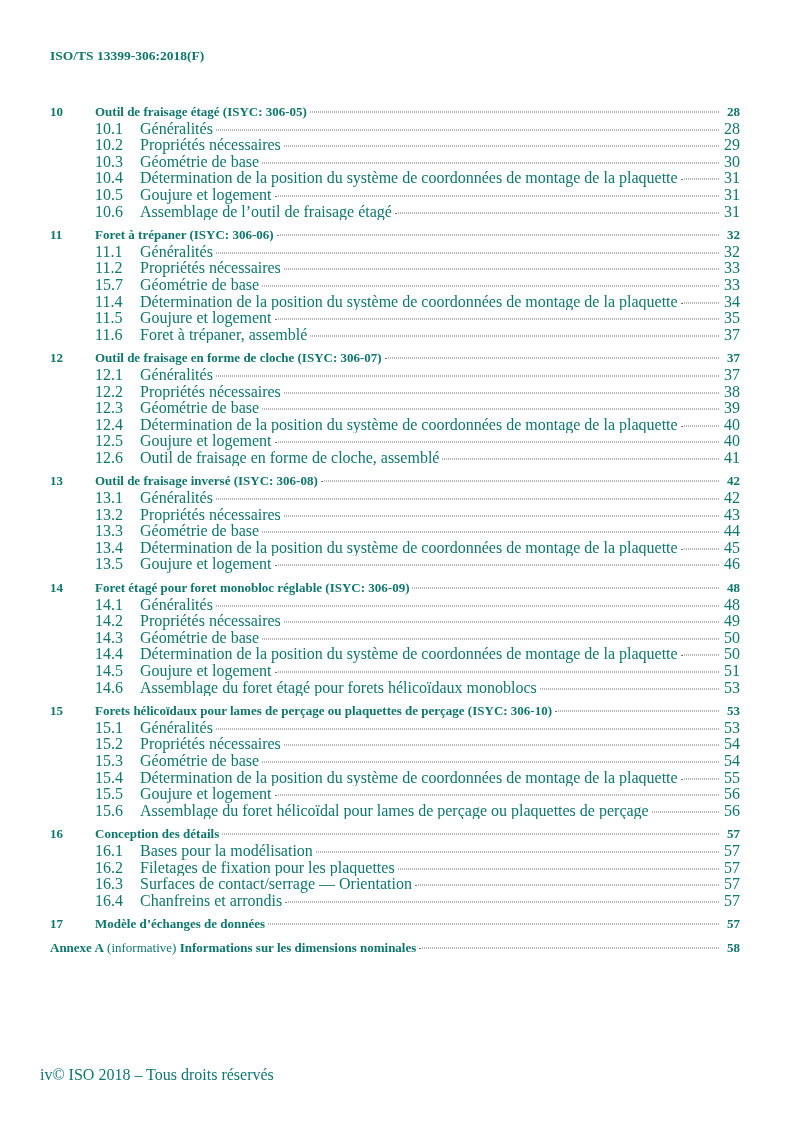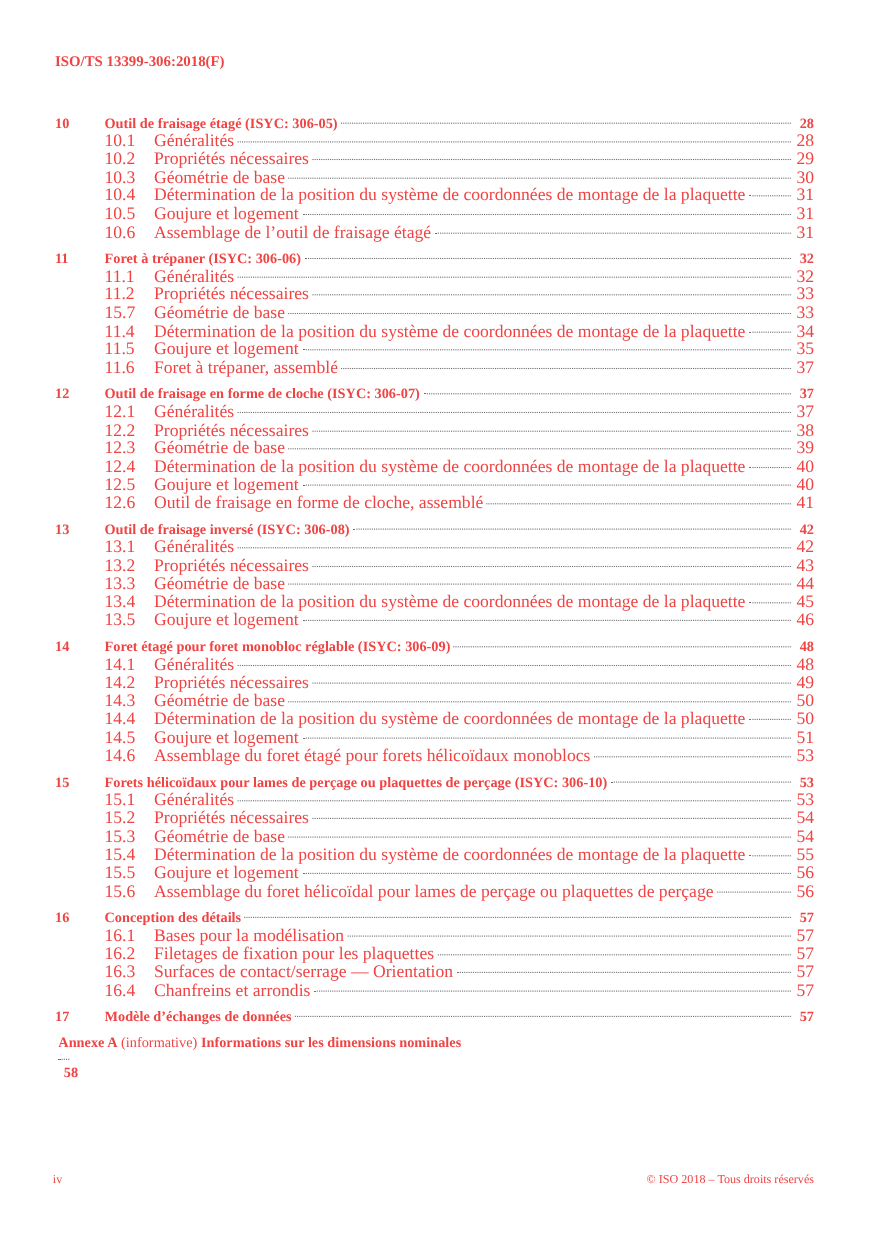--- a/index.html
+++ b/index.html
@@ -4,21 +4,21 @@
 <style>
   * { margin: 0; padding: 0; box-sizing: border-box; }
   html, body { background: #e8e8e8; }
   .page {
     position: relative;
     width: 793px;
     height: 1122px;
     margin: 0 auto;
     background: #ffffff;
     font-family: "Liberation Serif", serif;
-    color: #ef4444;
+    color: #0f766e;
     overflow: hidden;
   }
   .header {
     position: absolute;
     top: 48px;
     left: 50px;
     font-size: 13.5px;
     font-weight: bold;
   }
   .toc {
@@ -29,42 +29,42 @@
   }
   .row {
     display: flex;
     align-items: baseline;
     line-height: 16.6px;
     white-space: nowrap;
   }
   .row.section { font-weight: bold; font-size: 13px; margin-top: 7px; }
   .row.section:first-child { margin-top: 0; }
   .row.subsection { font-size: 16px; }
-  .row.backmatter { font-size: 13px; margin-top: 7px; font-weight: bold; flex-direction: column; }
+  .row.backmatter { font-size: 13px; margin-top: 7px; font-weight: bold; }
   .backmatter .n { font-weight: normal; }
   .backmatter .b { font-weight: bold; }
   .num { flex: 0 0 45px; }
   .subsection .num { margin-left: 45px; }
   .title { flex: 0 1 auto; overflow: hidden; }
   .dots {
     flex: 1 1 10px;
     min-width: 10px;
     margin: 0 3px;
     border-bottom: 1.4px dotted #6e6e6e;
     transform: translateY(-3.5px);
   }
   .pagecol { flex: 0 0 auto; min-width: 18px; text-align: right; }
   .footer {
     position: absolute;
-    left: 48px;
+    left: 40px;
     right: 53px;
     top: 1066px;
     display: flex;
-    justify-content: space-between;
-    font-size: 11px;
+    justify-content: flex-start;
+    font-size: 16px;
   }
 </style>
 </head>
 <body>
 
 <div class="page">
 
   <div class="header">
     <span>ISO/TS 13399-306:2018(F)</span>
   </div>

